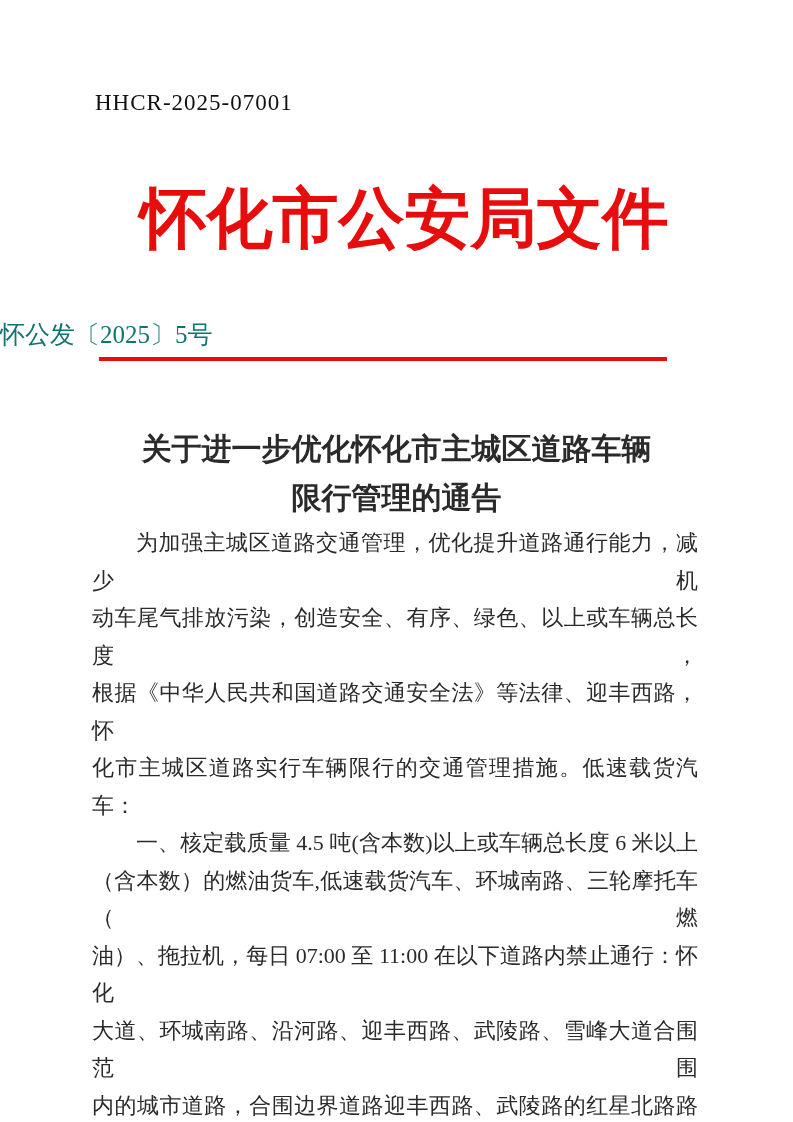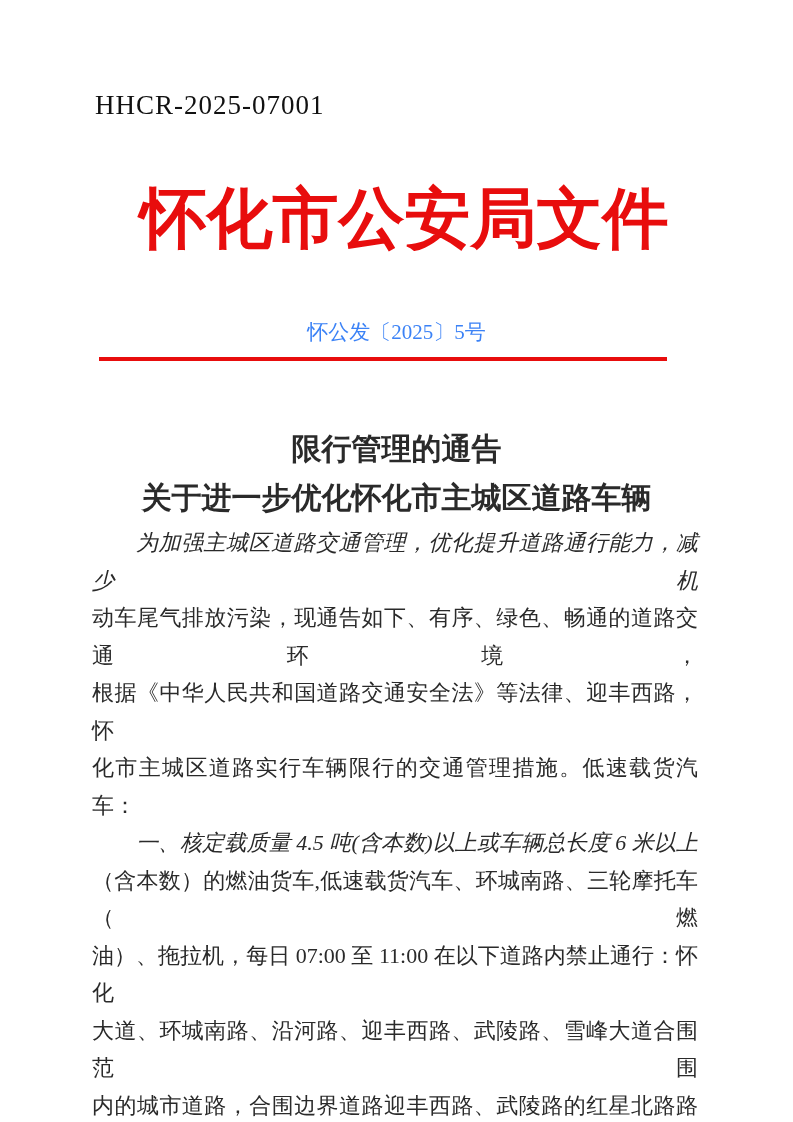--- a/index.html
+++ b/index.html
@@ -13,21 +13,21 @@
     height: 1122px;
     background: #ffffff;
     overflow: hidden;
     font-family: "Liberation Serif", "DejaVu Serif", serif;
     color: #1c1c1c;
   }
   .doc-code {
     position: absolute;
     left: 95px;
     top: 90px;
-    font-size: 27px;
+    font-size: 23px;
     letter-spacing: 1px;
     font-family: "Liberation Serif", "DejaVu Serif", serif;
     color: #111111;
   }
   .agency-title {
     position: absolute;
     left: 8px;
     top: 176px;
     width: 100%;
     text-align: center;
@@ -37,23 +37,23 @@
     color: #e80d0d;
     font-family: "Liberation Serif", "DejaVu Serif", serif;
     letter-spacing: 0px;
     white-space: nowrap;
   }
   .ref-number {
     position: absolute;
     left: 0;
     top: 318px;
     width: 100%;
-    text-align: center;
-    font-size: 21px;
-    color: #3b82f6;
+    text-align: left;
+    font-size: 25px;
+    color: #0f766e;
     font-family: "Liberation Serif", "DejaVu Serif", serif;
   }
   .red-divider {
     position: absolute;
     left: 99px;
     top: 357px;
     width: 568px;
     height: 4px;
     background: #e80d0d;
   }
@@ -78,49 +78,48 @@
     line-height: 37.5px;
     color: #2a2a2a;
     font-family: "Liberation Serif", "DejaVu Serif", serif;
   }
   .body-line {
     text-align: justify;
     text-align-last: justify;
   }
   .body-line.first {
     text-indent: 2em;
-    font-style: italic;
   }
   .body-line.para-end {
     text-align-last: left;
   }
 </style>
 </head>
 <body>
 
 <div class="page">
 
   <div class="doc-code">HHCR-2025-07001</div>
 
   <div class="agency-title">怀化市公安局文件</div>
 
   <div class="ref-number">怀公发〔2025〕5号</div>
 
   <div class="red-divider"></div>
 
   <div class="notice-title">
+    <div>关于进一步优化怀化市主城区道路车辆</div>
     <div>限行管理的通告</div>
-    <div>关于进一步优化怀化市主城区道路车辆</div>
   </div>
 
   <div class="body-text">
 
     <div>
       <div class="body-line first">为加强主城区道路交通管理，优化提升道路通行能力，减少机</div>
-      <div class="body-line">动车尾气排放污染，现通告如下、有序、绿色、畅通的道路交通环境，</div>
+      <div class="body-line">动车尾气排放污染，创造安全、有序、绿色、以上或车辆总长度，</div>
       <div class="body-line">根据《中华人民共和国道路交通安全法》等法律、迎丰西路，怀</div>
       <div class="body-line para-end">化市主城区道路实行车辆限行的交通管理措施。低速载货汽车：</div>
     </div>
 
     <div>
       <div class="body-line first">一、核定载质量 4.5 吨(含本数)以上或车辆总长度 6 米以上</div>
       <div class="body-line">（含本数）的燃油货车,低速载货汽车、环城南路、三轮摩托车（燃</div>
       <div class="body-line">油）、拖拉机，每日 07:00 至 11:00 在以下道路内禁止通行：怀化</div>
       <div class="body-line">大道、环城南路、沿河路、迎丰西路、武陵路、雪峰大道合围范围</div>
       <div class="body-line">内的城市道路，合围边界道路迎丰西路、武陵路的红星北路路口以</div>

